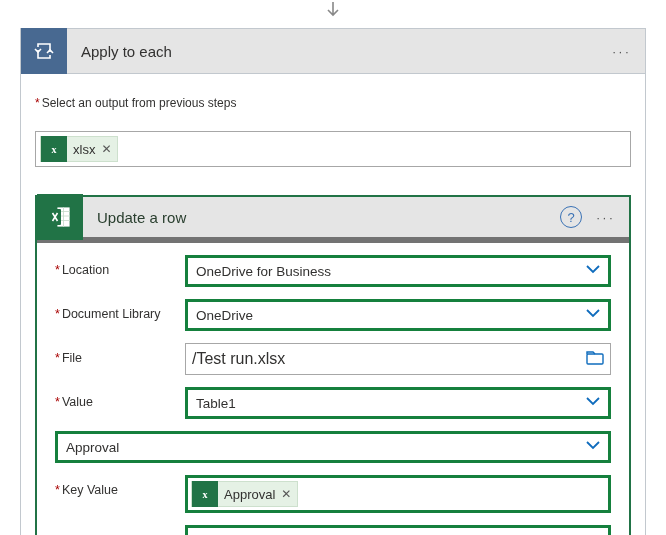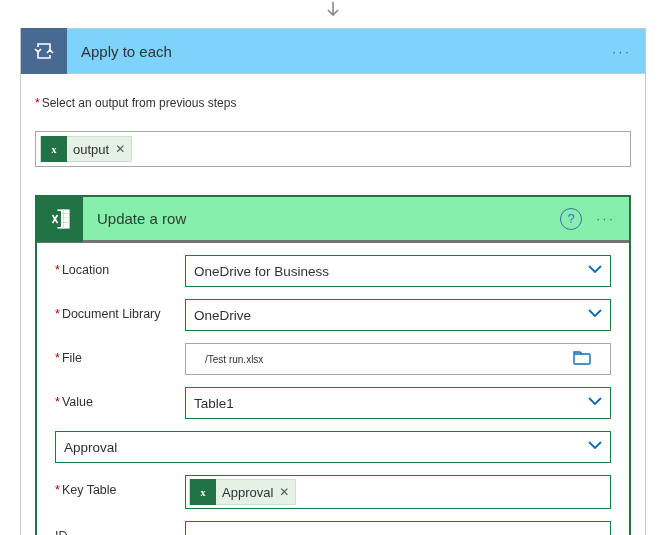--- a/index.html
+++ b/index.html
@@ -13,21 +13,21 @@
     }
     .arrow-down {
       text-align: center;
       padding: 0 0 5px 0;
       font-size: 20px;
       color: #888;
     }
     .loop-header {
       display: flex;
       align-items: center;
-      background: #7dd3fc;
+      background: #e5e5e5;
       border: 1px solid #c2c8ce;
       padding: 0;
       height: 46px;
     }
     .loop-icon {
       width: 46px;
       height: 46px;
       background: #486991;
       color: #fff;
       display: flex;
@@ -100,23 +100,23 @@
       font-size: 12px;
       cursor: pointer;
     }
     .action-card {
       margin-top: 28px;
       border: 2px solid #217346;
     }
     .action-header {
       display: flex;
       align-items: center;
-      background: #86efac;
+      background: #e5e5e5;
       height: 46px;
-      border-bottom: 3px solid #737373;
+      border-bottom: 6px solid #737373;
     }
     .action-icon {
       width: 46px;
       height: 46px;
       background: #217346;
       color: #fff;
       display: flex;
       align-items: center;
       justify-content: center;
       font-size: 16px;
@@ -158,42 +158,42 @@
     .form-label {
       width: 130px;
       font-size: 12.5px;
       padding-top: 8px;
       color: #323130;
     }
     .form-control {
       flex: 1;
     }
     .select-box, .text-box, .token-box {
-      border: 1px solid #15803d;
+      border: 3px solid #15803d;
       min-height: 32px;
       display: flex;
       align-items: center;
       padding: 0 8px;
       font-size: 13.5px;
       color: #323130;
       background: #fff;
     }
     .select-box { justify-content: space-between; }
     .chevron-down {
       color: #0f6cbd;
       font-size: 12px;
     }
     .file-box {
       border: 1px solid #a7a7a7;
       min-height: 32px;
       display: flex;
       align-items: center;
       justify-content: space-between;
-      padding: 0 19px;
-      font-size: 10px;
+      padding: 0 6px;
+      font-size: 16px;
       background: #fff;
     }
     .folder-icon {
       color: #0f6cbd;
       font-size: 15px;
     }
     .token-box { padding: 3px; }
   </style>
 </head>
 <body>
@@ -219,21 +219,21 @@
 <div class="loop-body">
   <div class="field-label required">Select an output from previous steps</div>
   <div class="output-box">
     <span class="token">
       <span class="token-icon">
         <svg width="14" height="14" viewBox="0 0 14 14">
             <rect x="1" y="1" width="12" height="12" fill="#217346"></rect>
             <text x="7" y="10.5" font-size="10" fill="#fff" text-anchor="middle" font-family="Segoe UI">x</text>
           </svg>
       </span>
-      <span class="token-text">output</span>
+      <span class="token-text">xlsx</span>
       <span class="token-x">✕</span>
     </span>
   </div>
 
   <div class="action-card">
     <div class="action-header">
       <div class="action-icon">
         <svg width="22" height="22" viewBox="0 0 22 22">
           <rect x="1" y="3" width="20" height="16" rx="1" fill="#217346"></rect>
           <rect x="8" y="1" width="13" height="20" fill="#fff"></rect>
@@ -317,21 +317,21 @@
             <span class="chevron-down">
               <svg width="14" height="10" viewBox="0 0 14 10">
                   <path d="M1 1 L7 7 L13 1" stroke="#0f6cbd" stroke-width="1.8" fill="none"></path>
                 </svg>
             </span>
           </div>
         </div>
       </div>
 
       <div class="form-row">
-        <div class="form-label required">Key Table</div>
+        <div class="form-label required">Key Value</div>
         <div class="form-control">
           <div class="token-box">
             <span class="token">
               <span class="token-icon">
                 <svg width="14" height="14" viewBox="0 0 14 14">
                     <rect x="1" y="1" width="12" height="12" fill="#217346"></rect>
                     <text x="7" y="10.5" font-size="10" fill="#fff" text-anchor="middle" font-family="Segoe UI">x</text>
                   </svg>
               </span>
               <span class="token-text">Approval</span>

